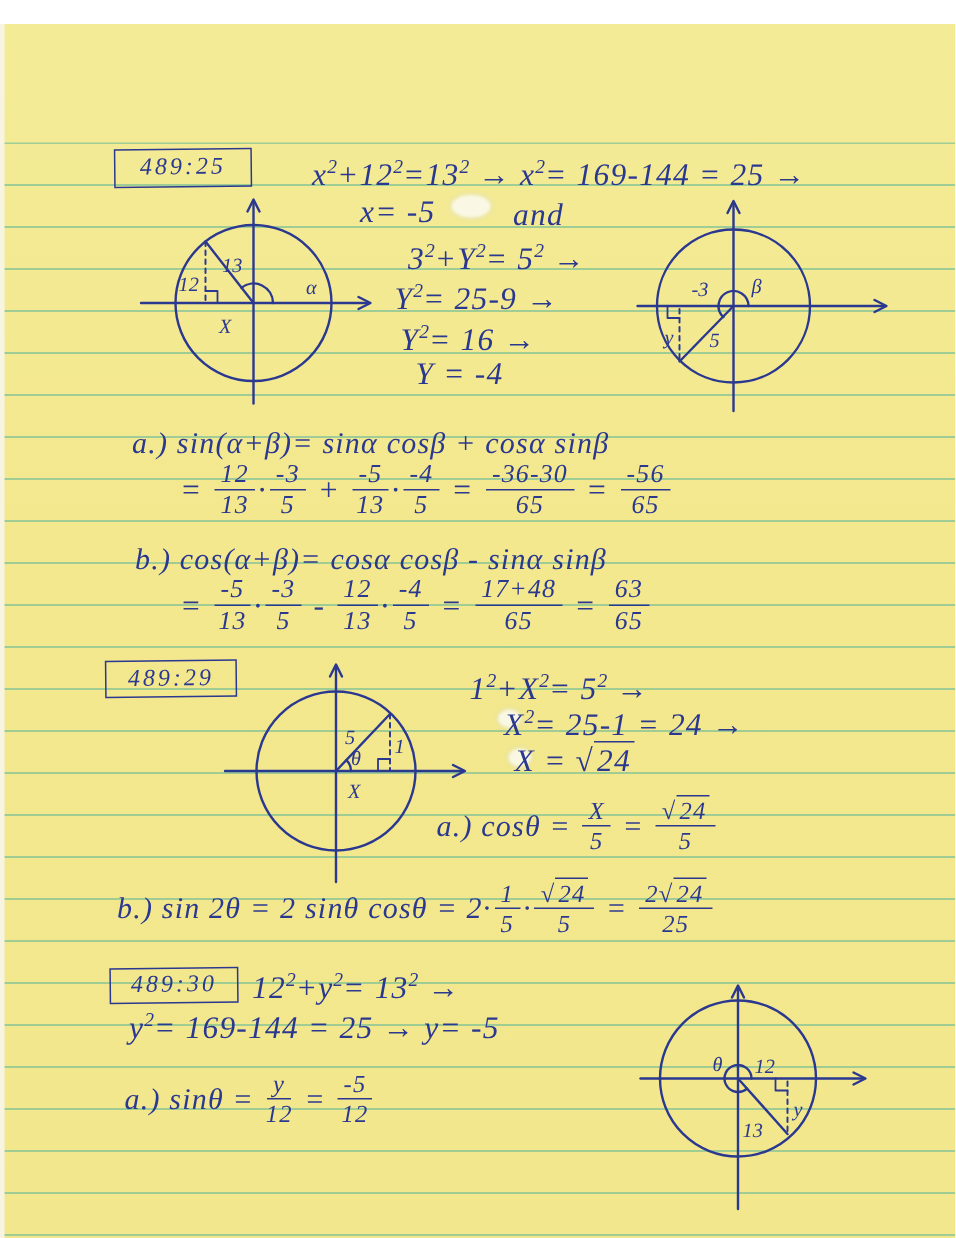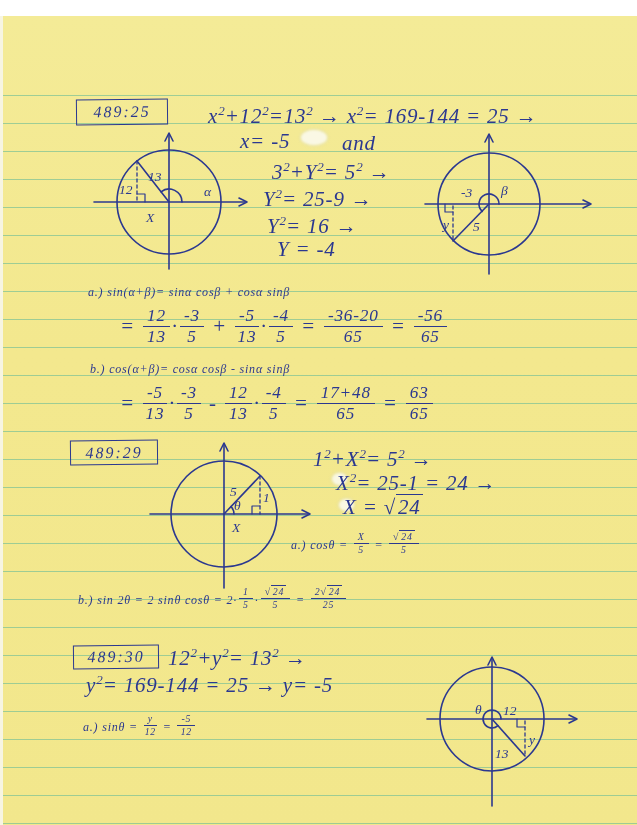--- a/index.html
+++ b/index.html
@@ -16,21 +16,21 @@
       transparent 1.3px, transparent 28px);
     pointer-events:none;
   }
   #left-edge{position:absolute;left:0;top:0;width:3px;height:100%;background:#f7f5e2;}
   #bottom-edge{position:absolute;left:0;bottom:0;width:100%;height:6px;background:#e2e2da;}
   .line{
     position:absolute;white-space:nowrap;color:#2b3890;
     font-family:"Liberation Serif",serif;font-style:italic;
     font-size:21px;letter-spacing:0.8px;
   }
-  .head{font-size:12px;font-family:Liberation Serif, serif;}
+  .head{font-size:20px;font-family:Liberation Serif, serif;}
   .plabel{
     position:absolute;display:flex;align-items:center;justify-content:center;
     border:1.7px solid #2b3890;color:#2b3890;font-style:italic;
     font-size:16px;letter-spacing:2px;padding:1px 6px;background:transparent;
     transform:rotate(-0.6deg);
   }
   .frac{display:inline-flex;flex-direction:column;align-items:center;
     vertical-align:middle;margin:0 2px;transform:translateY(-2px);}
   .frac .num{padding:0 4px 1px;border-bottom:1.6px solid currentColor;line-height:1.05;font-size:0.82em;}
   .frac .den{padding-top:1px;line-height:1.05;font-size:0.82em;}
@@ -103,21 +103,21 @@
       </span>·<span class="frac">
         <span class="num">-3</span>
         <span class="den">5</span>
       </span> + <span class="frac">
         <span class="num">-5</span>
         <span class="den">13</span>
       </span>·<span class="frac">
         <span class="num">-4</span>
         <span class="den">5</span>
       </span>  =  <span class="frac">
-        <span class="num">-36-20</span>
+        <span class="num">-36-30</span>
         <span class="den">65</span>
       </span>  =  <span class="frac">
         <span class="num">-56</span>
         <span class="den">65</span>
       </span></div>
 
   <div class="line head math" style="left:90px;top:346px;">b.) cos(α+β)= cosα cosβ - sinα sinβ</div>
   <div class="line math" style="left:120px;top:370px;">= <span class="frac">
         <span class="num">-5</span>
         <span class="den">13</span>

